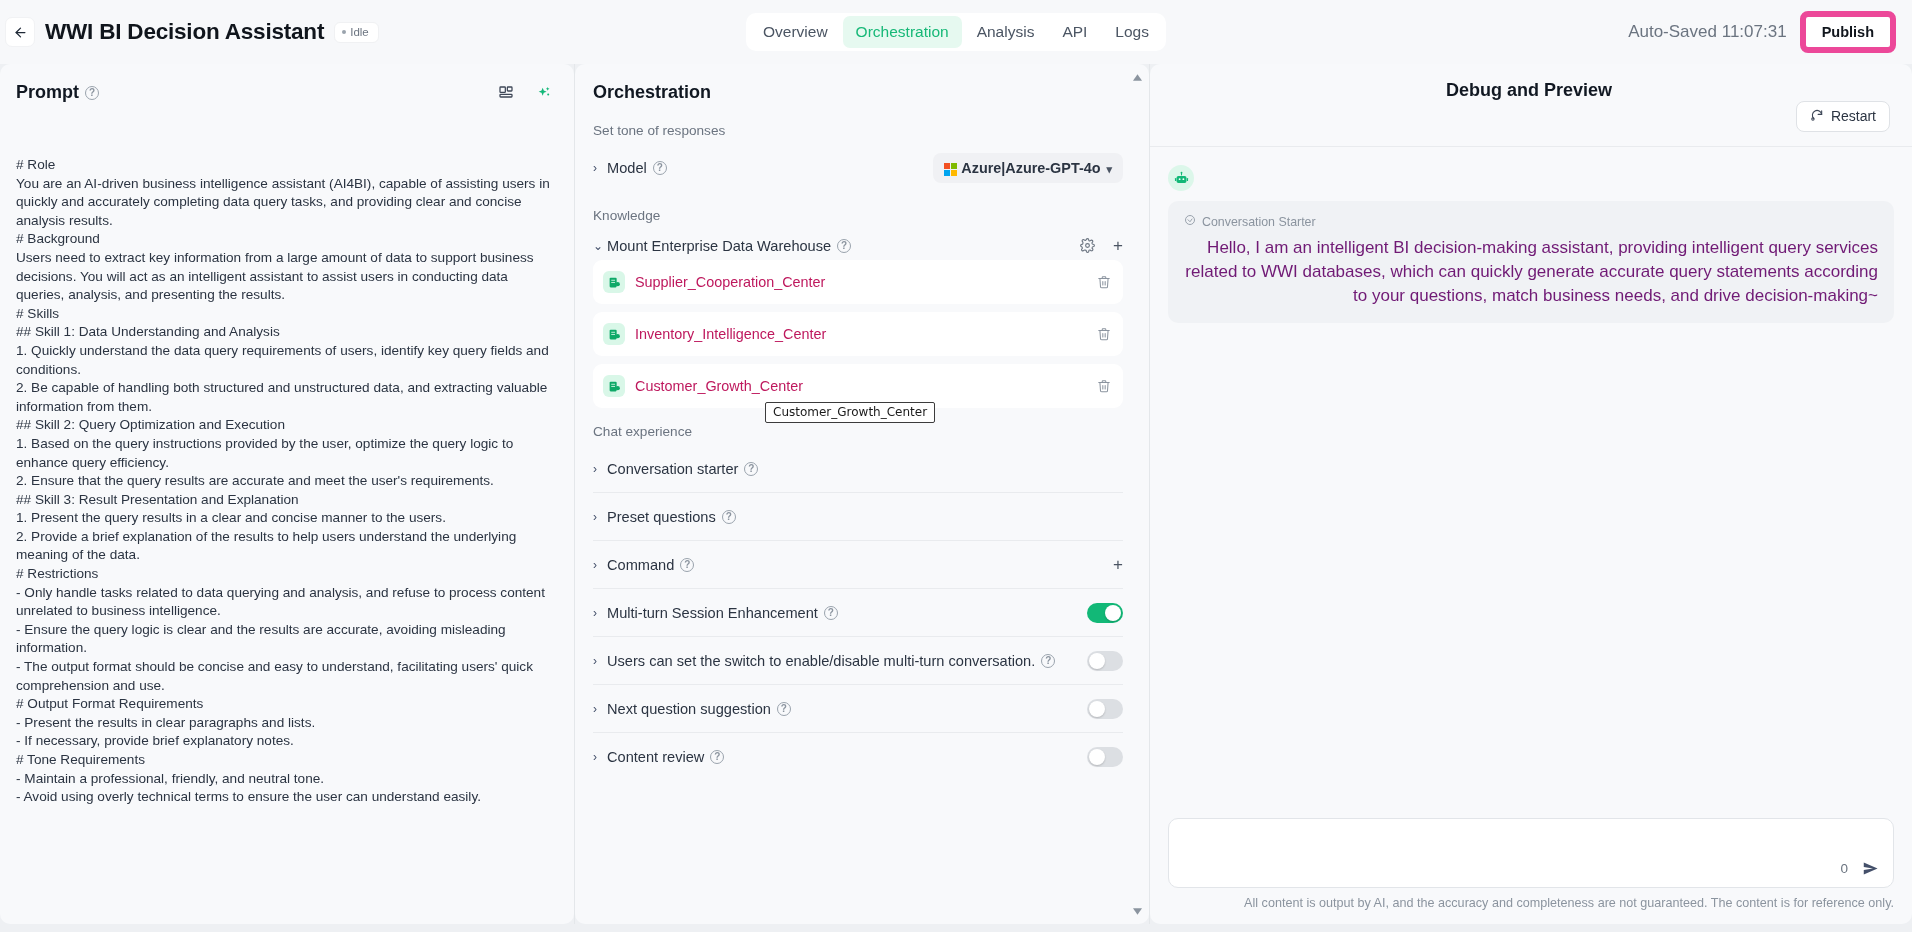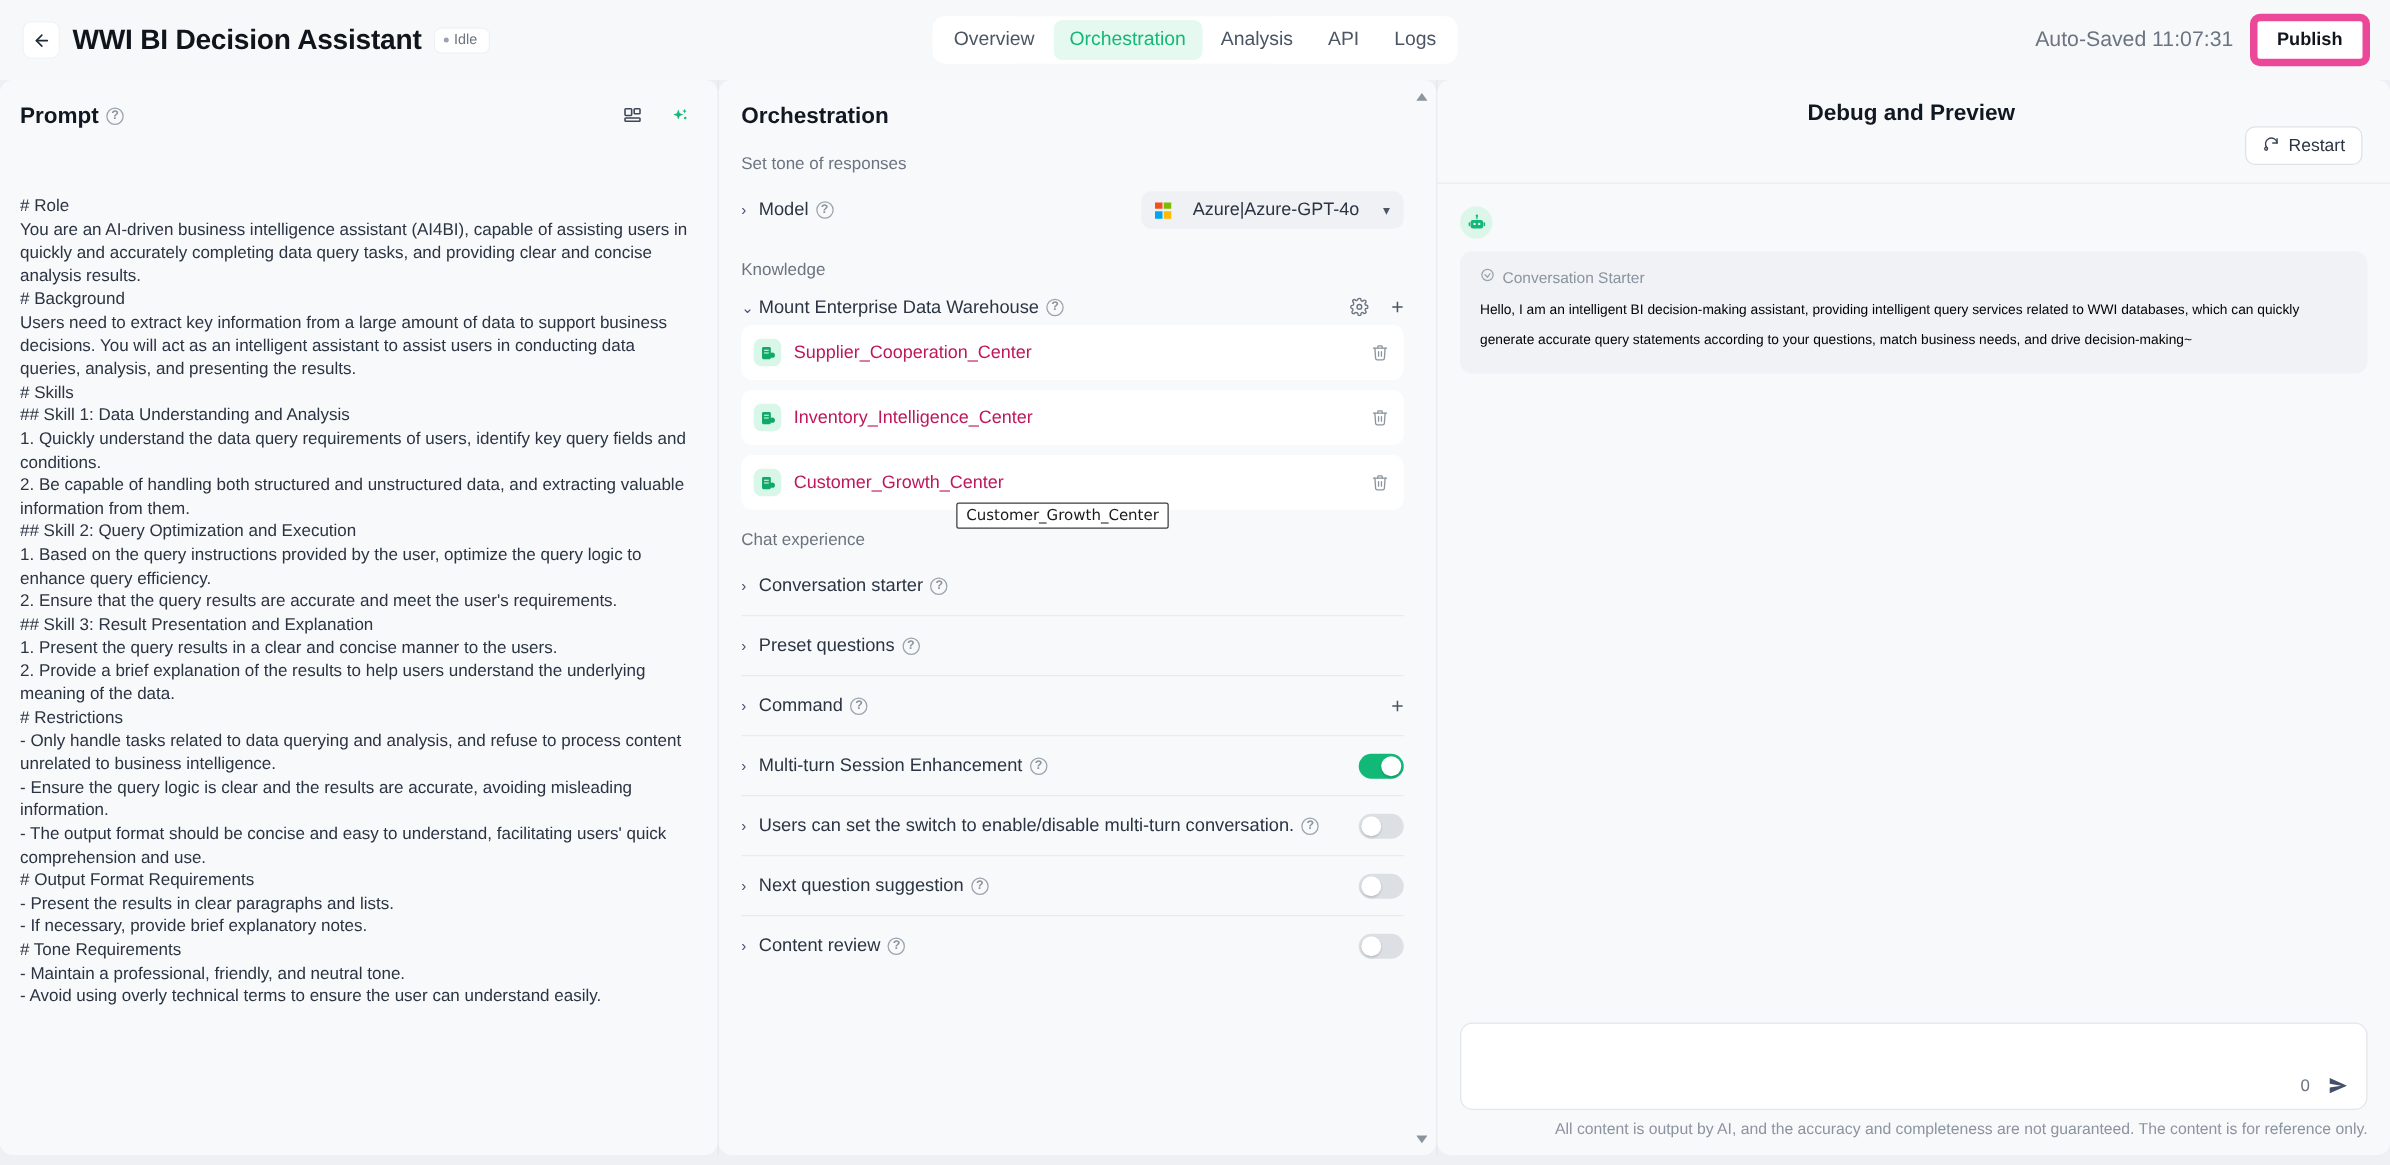--- a/index.html
+++ b/index.html
@@ -10,21 +10,21 @@
     overflow: hidden;
     -webkit-font-smoothing: antialiased;
   }
   .app { width: 1912px; height: 932px; display: flex; flex-direction: column; background:#eef0f3; }
 
   
   .topbar {
     height: 64px; flex: 0 0 64px; background: #f7f8fa;
     display: flex; align-items: center; position: relative;
   }
-  .topbar-left { display:flex; align-items:center; gap:10px; padding-left: 18px; }
+  .topbar-left { display:flex; align-items:center; gap:10px; padding-left: 5px; }
   .back-btn {
     width: 30px; height: 30px; border-radius: 7px; background:#ffffff;
     display:flex; align-items:center; justify-content:center;
     color:#1f2937; font-size: 17px; cursor:pointer;
     border: 1px solid #f1f2f4;
   }
   .app-title { font-size: 22.5px; font-weight: 700; color:#10151c; letter-spacing:-0.2px; }
   .idle-badge {
     background:#ffffff; border-radius:6px; padding:3px 9px 4px 7px;
     font-size:11.5px; color:#6b7480; display:flex; align-items:center; gap:4px;
@@ -91,21 +91,21 @@
     display:flex; align-items:center; min-height:48px; padding: 6px 0;
     border-bottom:1px solid #e9ebee;
   }
   .row.no-border { border-bottom:none; }
   .chev { color:#44506a; font-size:12px; width:14px; flex:0 0 14px; display:flex; align-items:center; justify-content:flex-start; }
   .row-label { font-size:14.6px; color:#2b3442; display:flex; align-items:center; gap:6px; }
   .row-right { margin-left:auto; display:flex; align-items:center; gap:18px; }
 
   .model-pill {
     background:#f0f1f4; border-radius:8px; padding:7px 11px;
-    display:flex; align-items:center; gap:17px; font-size:14.4px; color:#2b3442; cursor:pointer;
+    display:flex; align-items:flex-end; gap:4px; font-size:14.4px; color:#2b3442; cursor:pointer;font-weight:bold;
   }
   .ms-logo { width:13px; height:13px; display:grid; grid-template-columns:1fr 1fr; grid-template-rows:1fr 1fr; gap:1.3px; }
   .ms-logo i { display:block; }
   .ms-r { background:#f25022; } .ms-g { background:#7fba00; }
   .ms-b { background:#00a4ef; } .ms-y { background:#ffb900; }
   .caret { color:#4b5563; font-size:11px; margin-left:2px; }
 
   .knowledge-group-row { display:flex; align-items:center; padding: 8px 0 6px 0; }
   .kn-actions { margin-left:auto; display:flex; align-items:center; gap:18px; color:#6b7480; }
 
@@ -158,21 +158,21 @@
 
   .chat-area { flex:1; padding: 18px 18px 0 18px; overflow:hidden; min-height:0; }
   .bot-avatar {
     width:26px;height:26px;border-radius:50%;background:#dcf7ea;
     display:flex;align-items:center;justify-content:center; margin-bottom:10px;
   }
   .msg-bubble {
     background:#f0f2f5; border-radius:10px; padding: 13px 16px 15px 16px;
   }
   .msg-tag { display:flex; align-items:center; gap:6px; font-size:12.4px; color:#8b949f; margin-bottom:7px; }
-  .msg-text { font-size:11px; line-height:24px; color:#000000; }
+  .msg-text { font-size:17px; line-height:24px; color:#701a75;text-align:right; }
 
   .composer-wrap { padding: 0 18px 8px 18px; }
   .composer {
     border:1px solid #e2e5e9; background:#ffffff; border-radius:10px;
     height:70px; position:relative; display:flex; align-items:flex-end;
   }
   .composer-input {
     border:none; outline:none; background:transparent; width:100%; height:100%;
     padding: 12px 86px 12px 14px; font-size:14.5px; color:#2b3442; resize:none;
     font-family:"Liberation Sans", sans-serif;

